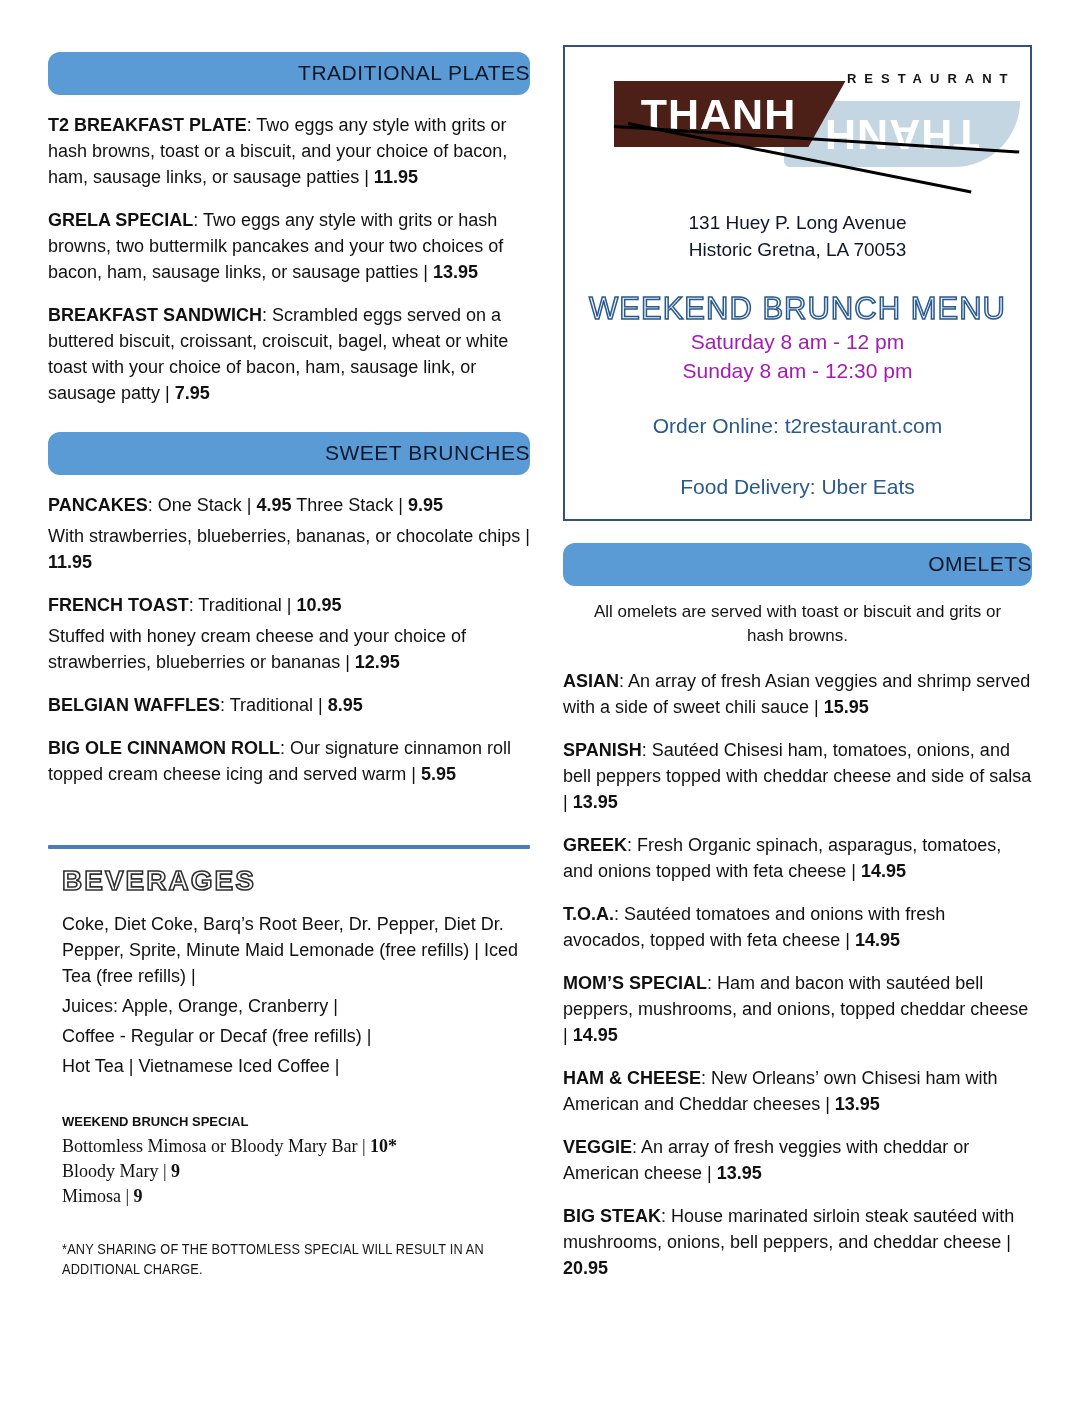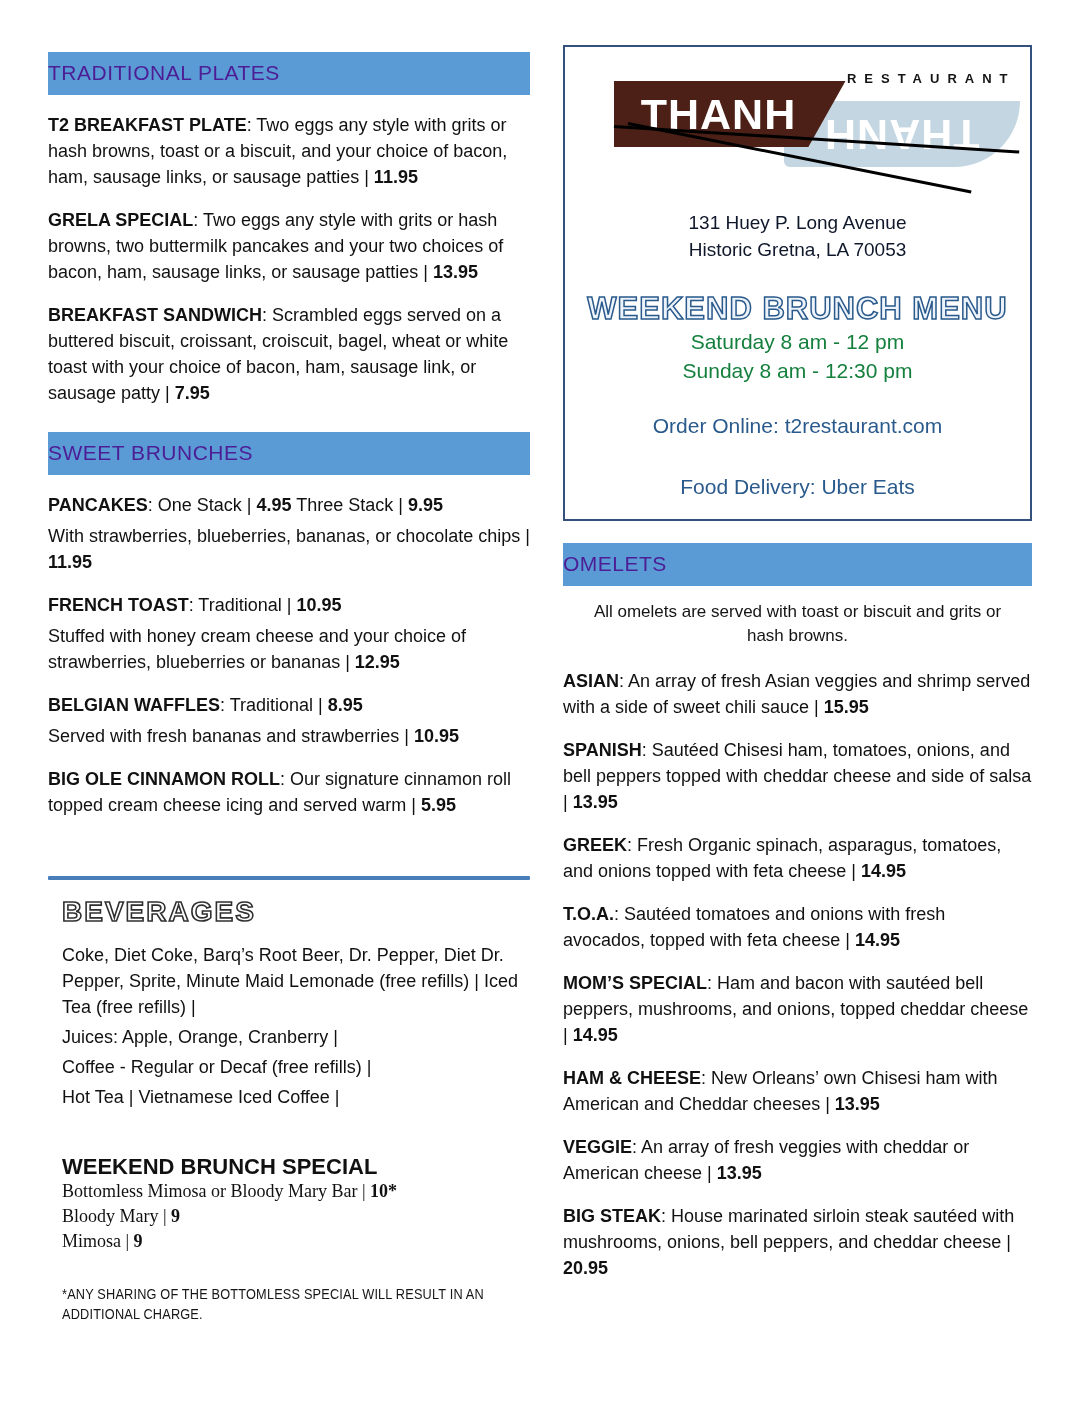--- a/index.html
+++ b/index.html
@@ -4,41 +4,41 @@
 <style>
   * { margin:0; padding:0; box-sizing:border-box; }
   html,body { background:#ffffff; }
   body { font-family:"Liberation Sans", sans-serif; color:#111111; }
   .page { position:relative; width:1088px; height:1408px; background:#ffffff; overflow:hidden; }
 
   .left-col  { position:absolute; left:48px;  top:52px; width:482px; }
   .right-col { position:absolute; left:563px; top:45px; width:469px; }
 
   .section-bar {
-    background:#5b9bd5; color:#4c1d95; text-align:left;
-    font-size:21px; letter-spacing:0.5px; padding:9px 0 10px;
+    background:#5b9bd5; color:#0f172a; text-align:right;
+    font-size:21px; letter-spacing:0.5px; padding:9px 0 10px;border-radius:12px;
   }
   .items .menu-item { margin-top:17px; }
   .item-line { font-size:18px; line-height:26px; color:#111111; }
   .item-line .b { font-weight:700; }
   .item-line.sub { margin-top:5px; }
   .items.tight .menu-item { margin-top:0;font-family:Liberation Serif, serif; }
   .items.tight .item-line { line-height:25px; }
 
   
   .left-col .section-bar.second { margin-top:26px; }
   .bev-rule { height:4px; background:#4a7ebb; margin-top:58px; border-radius:1px; }
   .bev-block { padding-left:14px; margin-top:16px; }
   .bev-heading {
     font-size:28px; font-weight:700; letter-spacing:2px; color:#fdfdfd;
     -webkit-text-stroke:1.6px #2f2f2f; margin-bottom:14px;
   }
   .bev-lines p { font-size:18px; line-height:26px; margin-top:4px; }
   .bev-lines p:first-child { margin-top:0; }
-  .special-heading { font-size:22px; font-weight:700; margin-top:44px; line-height:25px; }
+  .special-heading { font-size:13px; font-weight:700; margin-top:30px; line-height:25px; }
   .disclaimer {
     margin-top:30px; font-size:15px; line-height:20px; color:#161616;
     width:560px; transform:scaleX(0.85); transform-origin:left top; letter-spacing:0.2px;
   }
 
   
   .info-box {
     border:2px solid #33517c; min-height:395px; text-align:center; padding-bottom:18px;
   }
   .logo { position:relative; width:452px; height:142px; margin:14px auto 0; }
@@ -61,24 +61,24 @@
     display:flex; align-items:center; justify-content:center;
   }
   .logo-thanh { color:#ffffff; font-size:43px; font-weight:700; letter-spacing:1px; padding-right:22px; }
   .chopstick { position:absolute; height:3px; background:#000000; z-index:3; transform-origin:left center; }
   .chopstick.s1 { left:42px; top:64px; width:406px; transform:rotate(3.6deg); }
   .chopstick.s2 { left:56px; top:61px; width:350px; transform:rotate(11.3deg); }
 
   .addr { font-size:19px; line-height:27px; color:#0f172a; }
   .addr.first { margin-top:6px; }
   .menu-title {
-    margin-top:28px; font-size:31px; font-weight:700; letter-spacing:1px;
+    margin-top:28px; font-size:31px; font-weight:400; letter-spacing:1px;
     color:#edf3fa; -webkit-text-stroke:1.5px #2a5a8c;
   }
-  .hours { font-size:21px; line-height:29px; color:#15803d; }
+  .hours { font-size:21px; line-height:29px; color:#a21caf; }
   .order { font-size:21px; line-height:29px; color:#2a5a8c;margin-top:32px; }
   .order.first { margin-top:26px; }
 
   .right-col .section-bar { margin-top:22px; }
   .omelet-note { font-size:17px; line-height:24px; text-align:center; margin:14px auto 0; width:440px; color:#141414; }
   .right-col .items .menu-item:first-child { margin-top:20px; }
 </style>
 </head>
 <body>
 
@@ -103,21 +103,20 @@
         <div class="menu-item">
           <p class="item-line"><span class="b">PANCAKES</span><span>: One Stack | </span><span class="b">4.95</span><span> Three Stack | </span><span class="b">9.95</span></p>
           <p class="item-line sub"><span>With strawberries, blueberries, bananas, or chocolate chips | </span><span class="b">11.95</span></p>
         </div>
         <div class="menu-item">
           <p class="item-line"><span class="b">FRENCH TOAST</span><span>: Traditional | </span><span class="b">10.95</span></p>
           <p class="item-line sub"><span>Stuffed with honey cream cheese and your choice of strawberries, blueberries or bananas | </span><span class="b">12.95</span></p>
         </div>
         <div class="menu-item">
           <p class="item-line"><span class="b">BELGIAN WAFFLES</span><span>: Traditional | </span><span class="b">8.95</span></p>
-          <p class="item-line sub"><span>Served with fresh bananas and strawberries | </span><span class="b">10.95</span></p>
         </div>
         <div class="menu-item">
           <p class="item-line"><span class="b">BIG OLE CINNAMON ROLL</span><span>: Our signature cinnamon roll topped cream cheese icing and served warm | </span><span class="b">5.95</span></p>
         </div>
       </div>
 
     <div class="bev-rule"></div>
     <div class="bev-block">
       <div class="bev-heading">BEVERAGES</div>
       <div class="bev-lines">

